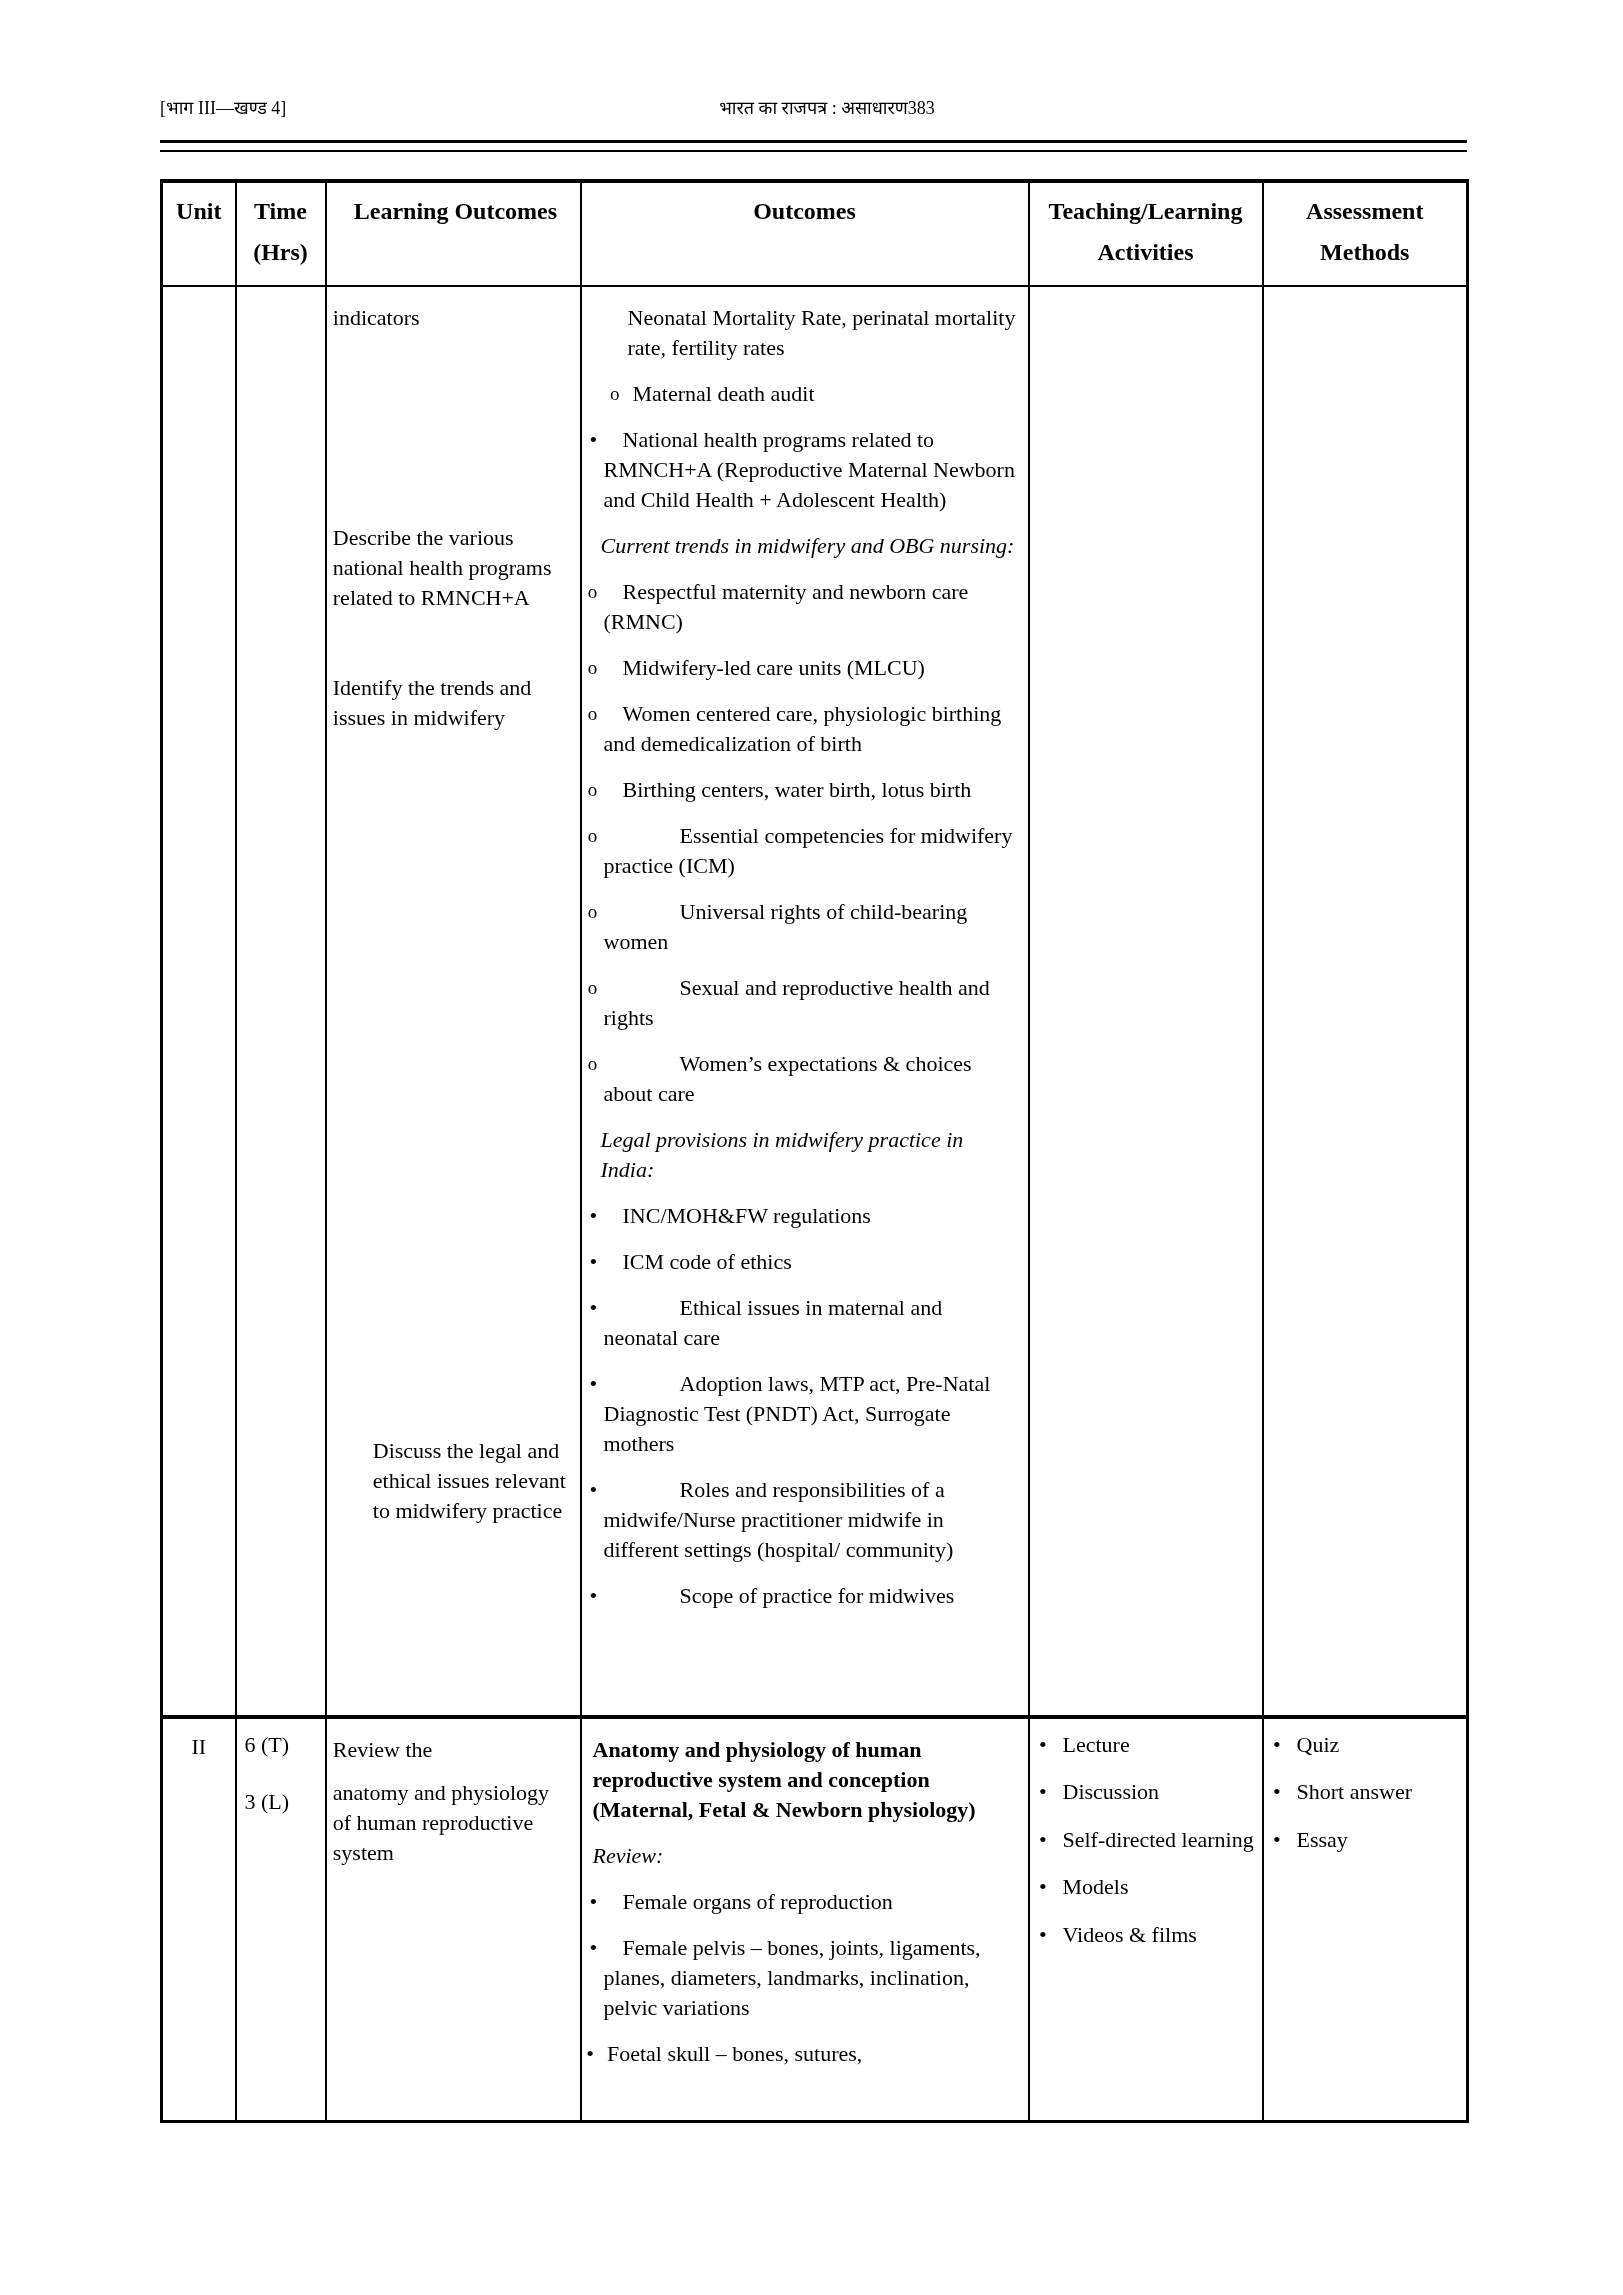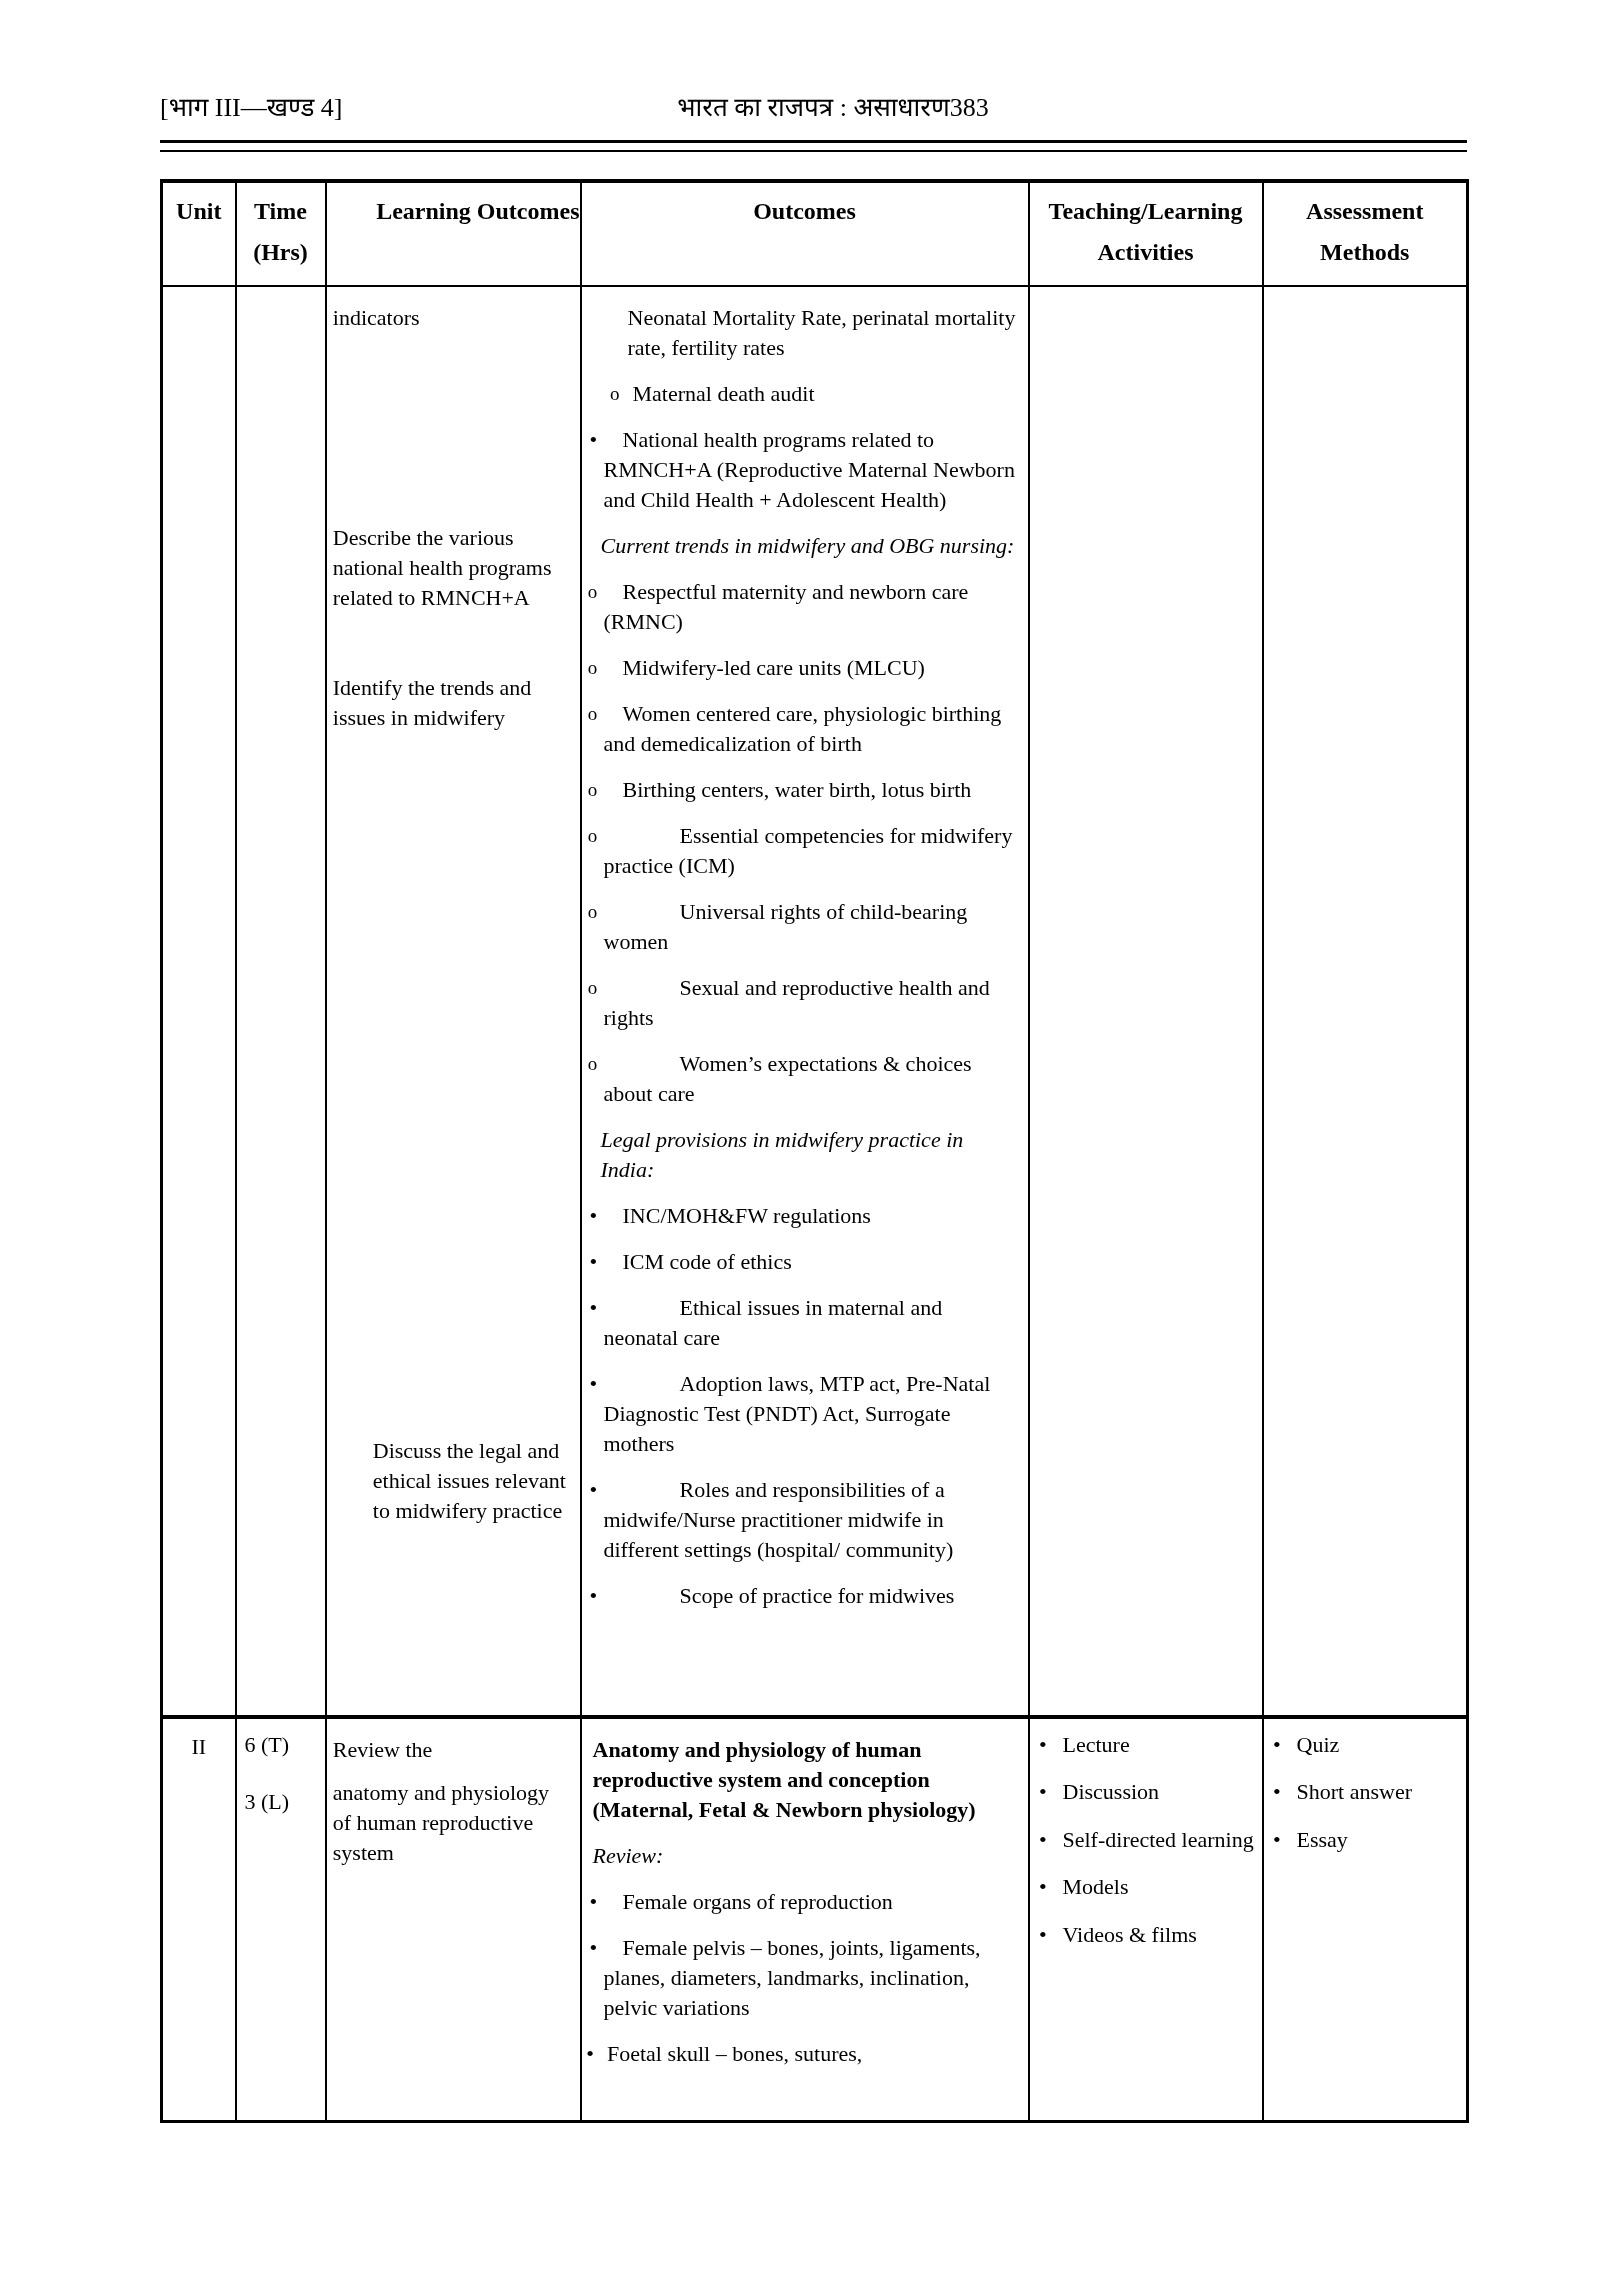--- a/index.html
+++ b/index.html
@@ -7,21 +7,21 @@
     width:1624px; height:2295px;
     background:#ffffff; color:#000000;
     font-family:"Liberation Serif","DejaVu Serif",serif;
     position:relative; overflow:hidden;
   }
 
   
   .page-header {
     position:absolute; top:92px; left:160px; width:1307px;
     display:grid; grid-template-columns:1fr auto 1fr; align-items:baseline;
-    font-size:26px; line-height:32px;
+    font-size:18px; line-height:32px;
   }
   .page-header .hl { text-align:left; }
   .page-header .hc { text-align:center; }
   .page-header .hr { }
 
   .double-rule {
     position:absolute; top:140px; left:160px; width:1307px;
     height:7.1px; border-top:3.2px solid #000; border-bottom:2.4px solid #000;
   }
 
@@ -35,21 +35,21 @@
     border:2.4px solid #000; vertical-align:top; overflow:hidden;
     padding:0;
   }
   .doc-table { border:3.2px solid #000; }
   .doc-table thead th { border-top:4px solid #000; }
 
   .doc-table thead th {
     height:94px; font-size:24px; font-weight:bold;
     text-align:center; line-height:41px; padding-top:8px;
   }
-  .doc-table thead th.th-outcomes { text-align:right; padding-left:4.8px; }
+  .doc-table thead th.th-outcomes { text-align:center; padding-left:4.8px; }
 
   tr.row-1 > td { height:1428px; }
   tr.row-2 > td { height:401px; border-top:4px solid #000; }
 
   td.c-unit { text-align:center; }
   td.c-time { padding-left:8px; }
   td.c-outcomes { padding-left:6.3px; padding-right:9.5px; }
   td.c-content { padding-left:0; padding-right:8px; }
   td.c-teach, td.c-assess { padding-left:0; padding-right:4.8px; }
 

